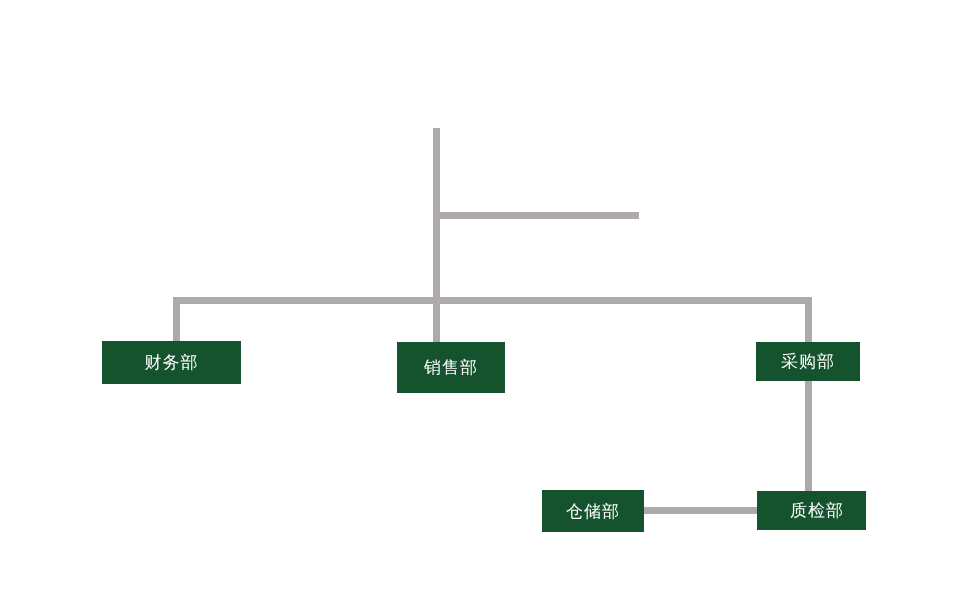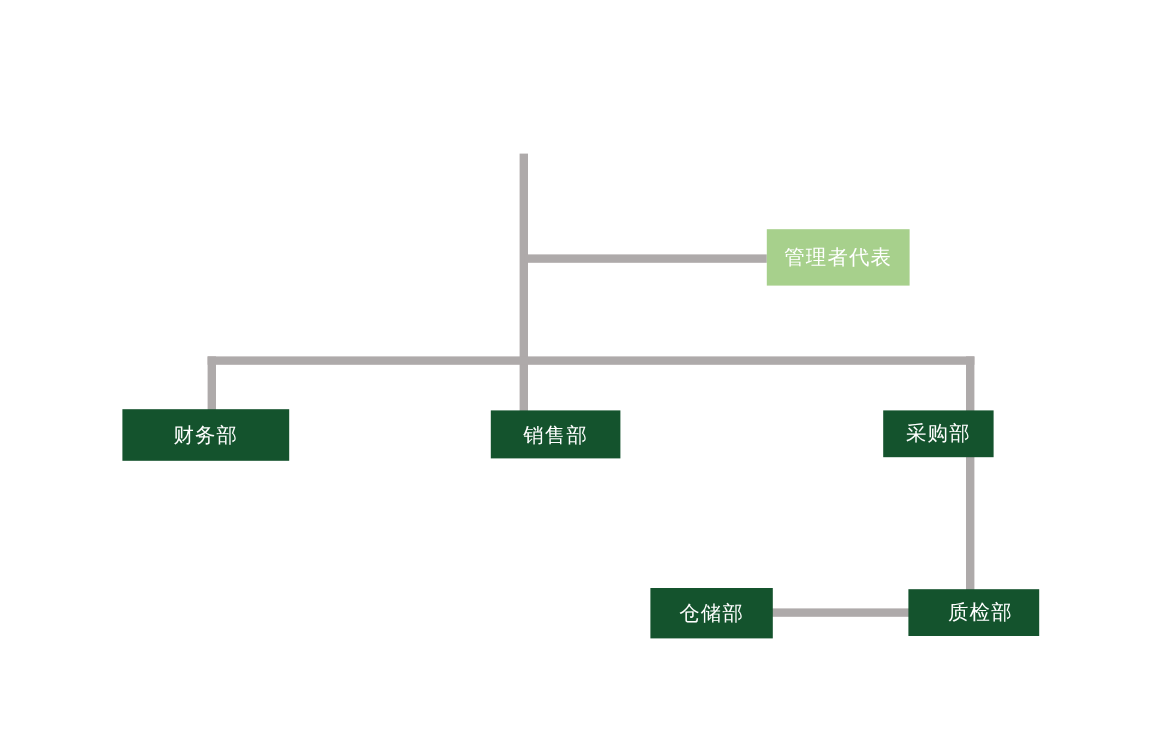--- a/index.html
+++ b/index.html
@@ -39,37 +39,36 @@
     letter-spacing: 1px;
     cursor: default;
     user-select: none;
   }
   .node.root  { background: #F3A877; }
   .node.staff { background: #A7D08C; }
   .node.dept  { background: #14532d; }
   #node-gm        { left: 382px; top: 88px;  width: 108px; height: 41px; }
   #node-rep       { left: 639px; top: 191px; width: 119px; height: 47px; }
   #node-finance   { left: 102px; top: 341px; width: 139px; height: 43px; }
-  #node-sales     { left: 397px; top: 342px; width: 108px; height: 40px; margin-left: 12px; }
-  #node-purchase  { left: 736px; top: 342px; width: 92px; height: 39px; }
+  #node-sales     { left: 397px; top: 342px; width: 108px; height: 51px; }
+  #node-purchase  { left: 756px; top: 342px; width: 104px; height: 39px; }
   #node-warehouse { left: 517px; top: 490px; width: 102px; height: 42px; margin-left: 25px; }
   #node-qc        { left: 757px; top: 491px; width: 98px;  height: 39px; padding-left: 11px; }
 </style>
 </head>
 <body>
 
 <div class="canvas">
 
   <div class="line" id="line-main-v"></div>
   <div class="line" id="line-rep-h"></div>
   <div class="line" id="line-main-h"></div>
   <div class="line" id="line-fin-v"></div>
   <div class="line" id="line-pur-v"></div>
   <div class="line" id="line-wh-h"></div>
 
-  <div class="node staff" id="node-rep">管理者代表</div>
   <div class="node dept" id="node-finance">财务部</div>
   <div class="node dept" id="node-sales">销售部</div>
   <div class="node dept" id="node-purchase">采购部</div>
   <div class="node dept" id="node-warehouse">仓储部</div>
   <div class="node dept" id="node-qc">质检部</div>
 
 </div>
 
 </body></html>

